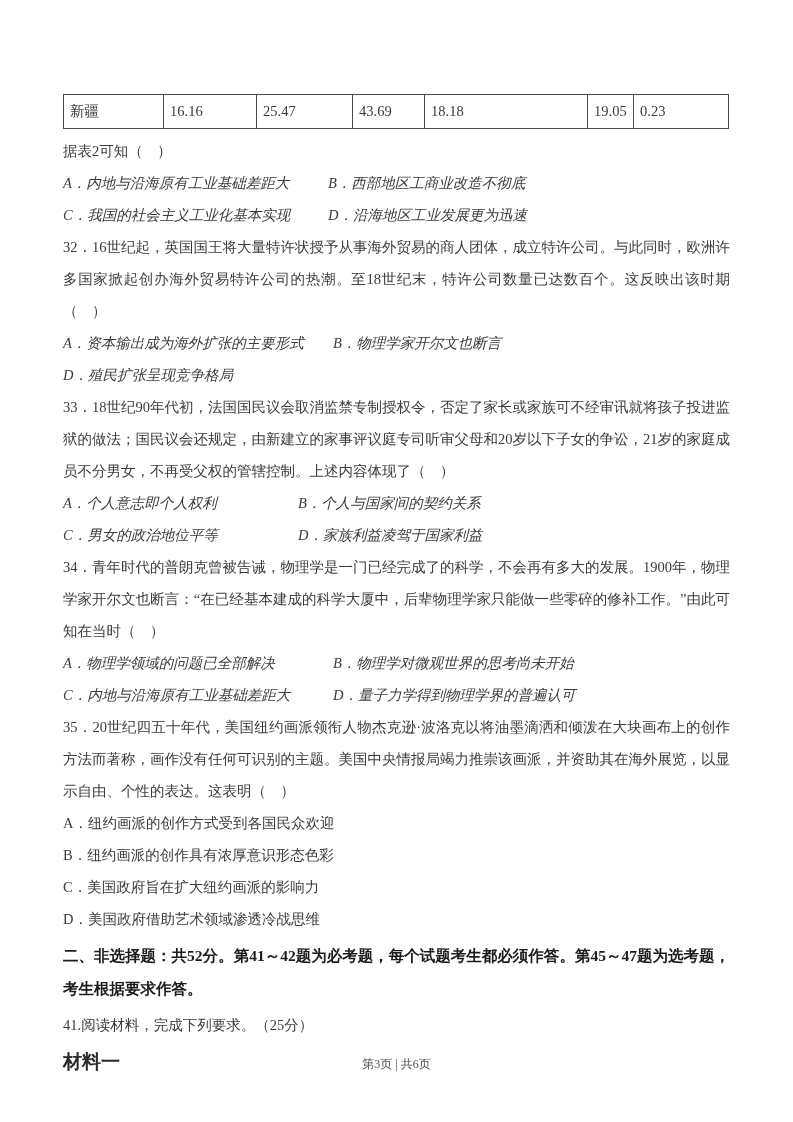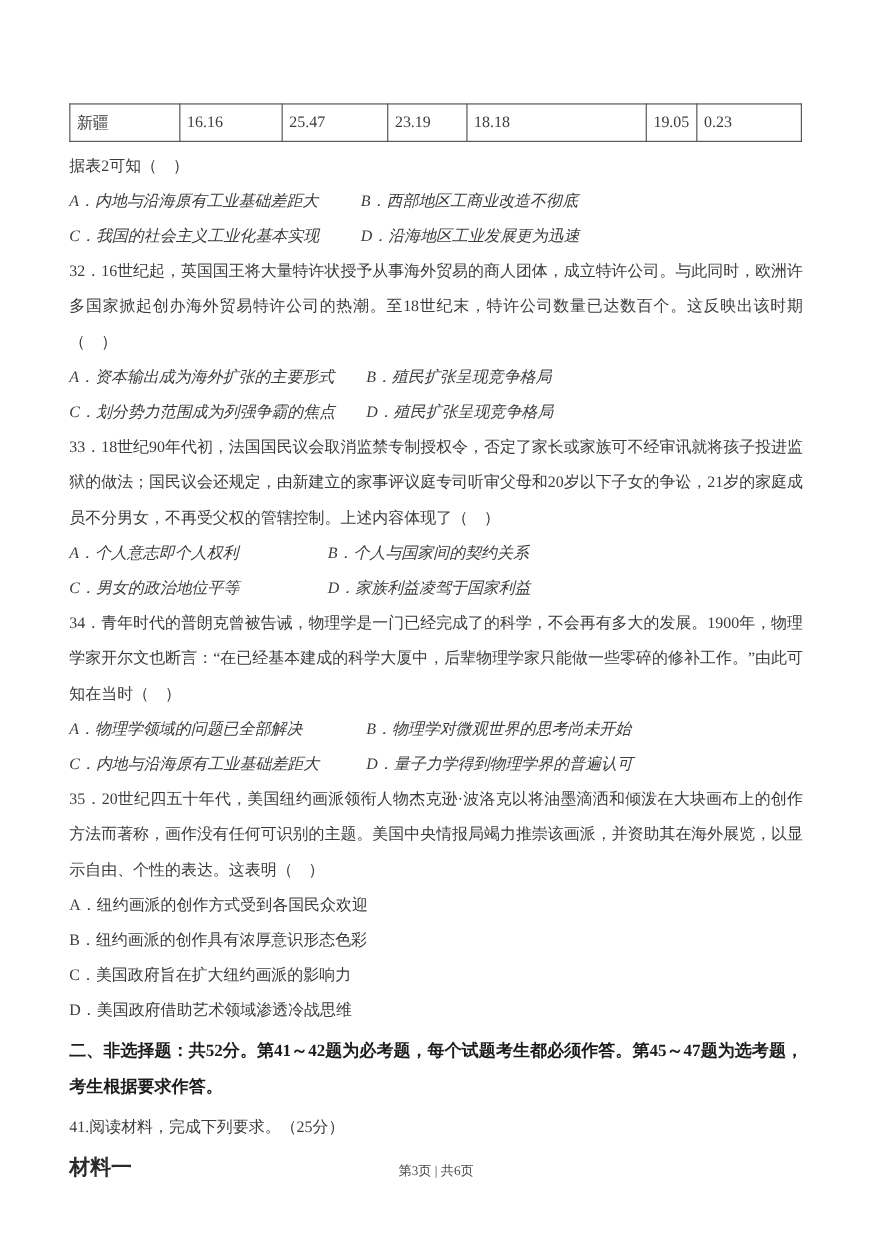--- a/index.html
+++ b/index.html
@@ -82,45 +82,44 @@
       <col style="width:72px">
         <col style="width:163px">
         <col style="width:46px">
       <col style="width:95px">
     </colgroup>
     <tbody>
         <tr>
       <td>新疆</td>
       <td>16.16</td>
       <td>25.47</td>
-      <td>23.19</td>
+      <td>43.69</td>
       <td>18.18</td>
       <td>19.05</td>
       <td>0.23</td>
     </tr>
   </tbody>
     </table>
 
   <p class="line">据表2可知（　）</p>
   <div class="opt-row w265">
     <span>A．内地与沿海原有工业基础差距大</span>
     <span>B．西部地区工商业改造不彻底</span>
   </div>
   <div class="opt-row w265">
     <span>C．我国的社会主义工业化基本实现</span>
     <span>D．沿海地区工业发展更为迅速</span>
   </div>
 
   <p class="stem">32．16世纪起，英国国王将大量特许状授予从事海外贸易的商人团体，成立特许公司。与此同时，欧洲许多国家掀起创办海外贸易特许公司的热潮。至18世纪末，特许公司数量已达数百个。这反映出该时期（　）</p>
   <div class="opt-row w270">
     <span>A．资本输出成为海外扩张的主要形式</span>
-    <span>B．殖民扩张呈现竞争格局</span>
+    <span>B．物理学家开尔文也断言</span>
   </div>
   <div class="opt-row w270">
-    <span>C．划分势力范围成为列强争霸的焦点</span>
     <span>D．殖民扩张呈现竞争格局</span>
   </div>
 
   <p class="stem">33．18世纪90年代初，法国国民议会取消监禁专制授权令，否定了家长或家族可不经审讯就将孩子投进监狱的做法；国民议会还规定，由新建立的家事评议庭专司听审父母和20岁以下子女的争讼，21岁的家庭成员不分男女，不再受父权的管辖控制。上述内容体现了（　）</p>
   <div class="opt-row w235">
     <span>A．个人意志即个人权利</span>
     <span>B．个人与国家间的契约关系</span>
   </div>
   <div class="opt-row w235">
     <span>C．男女的政治地位平等</span>

